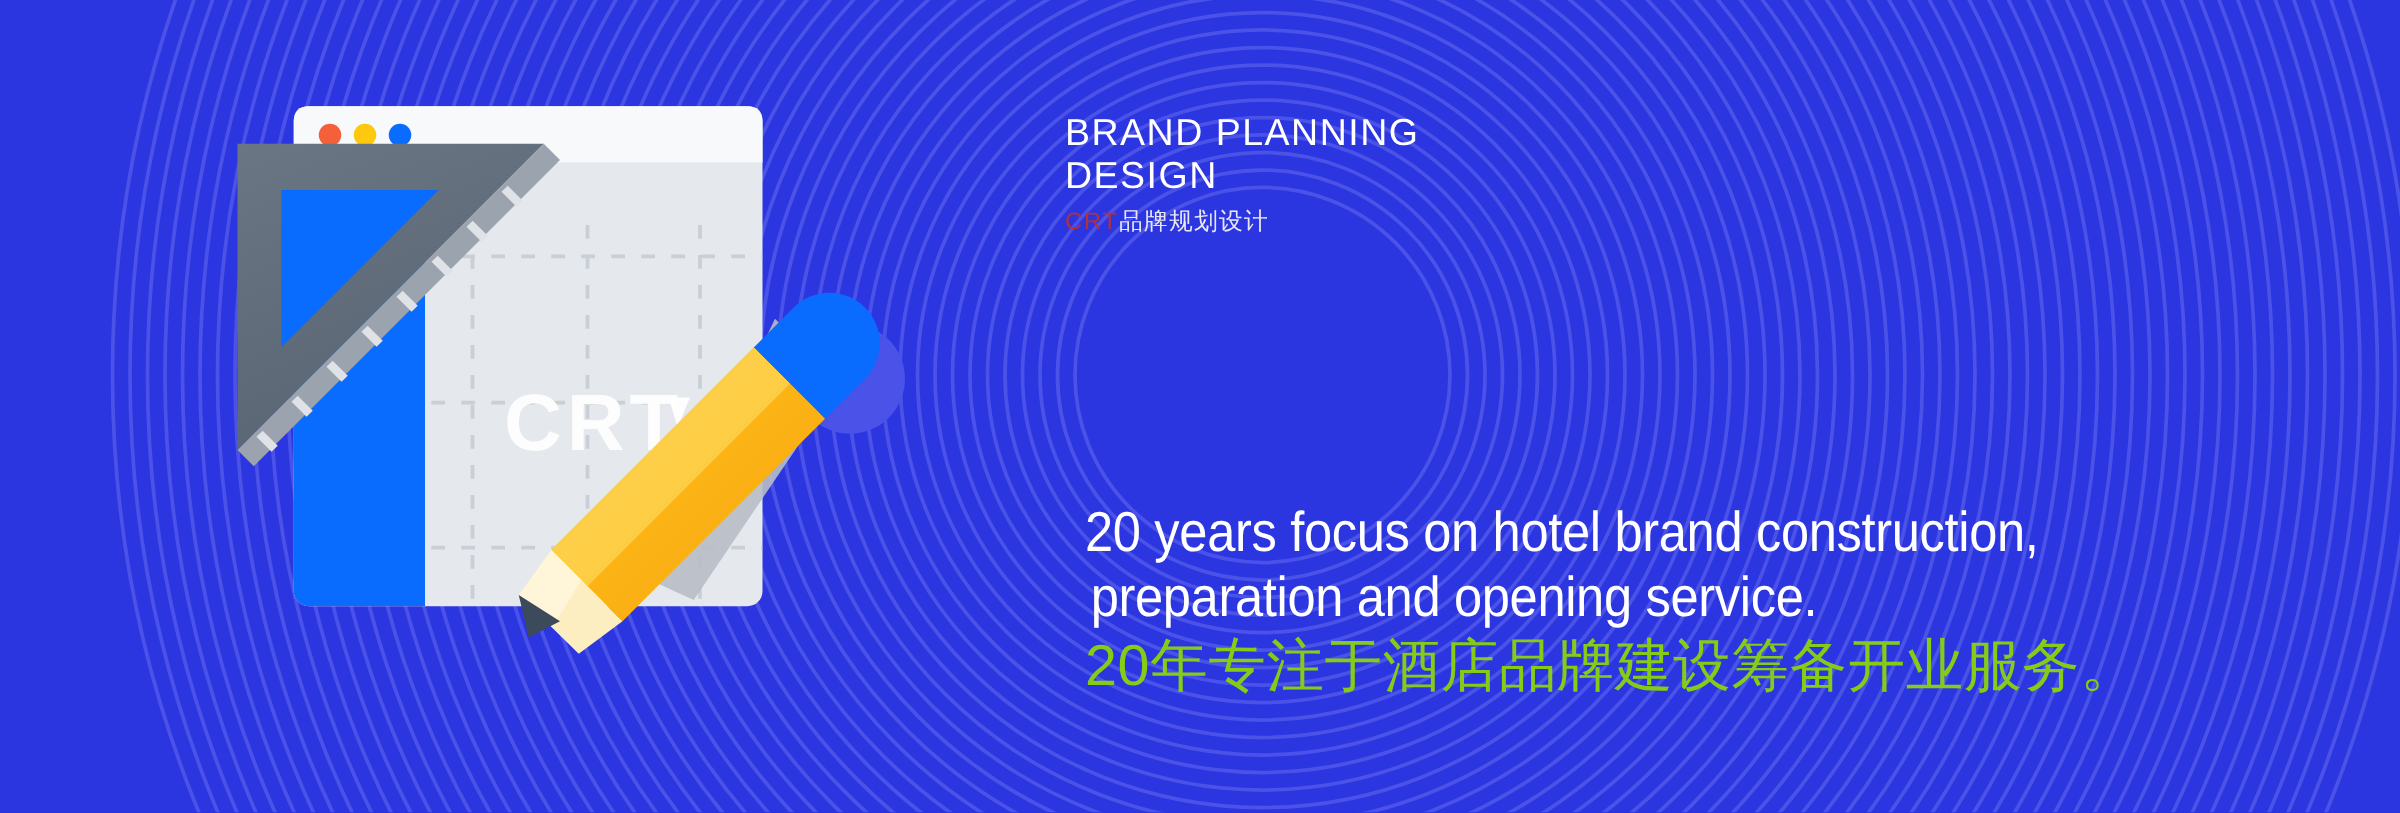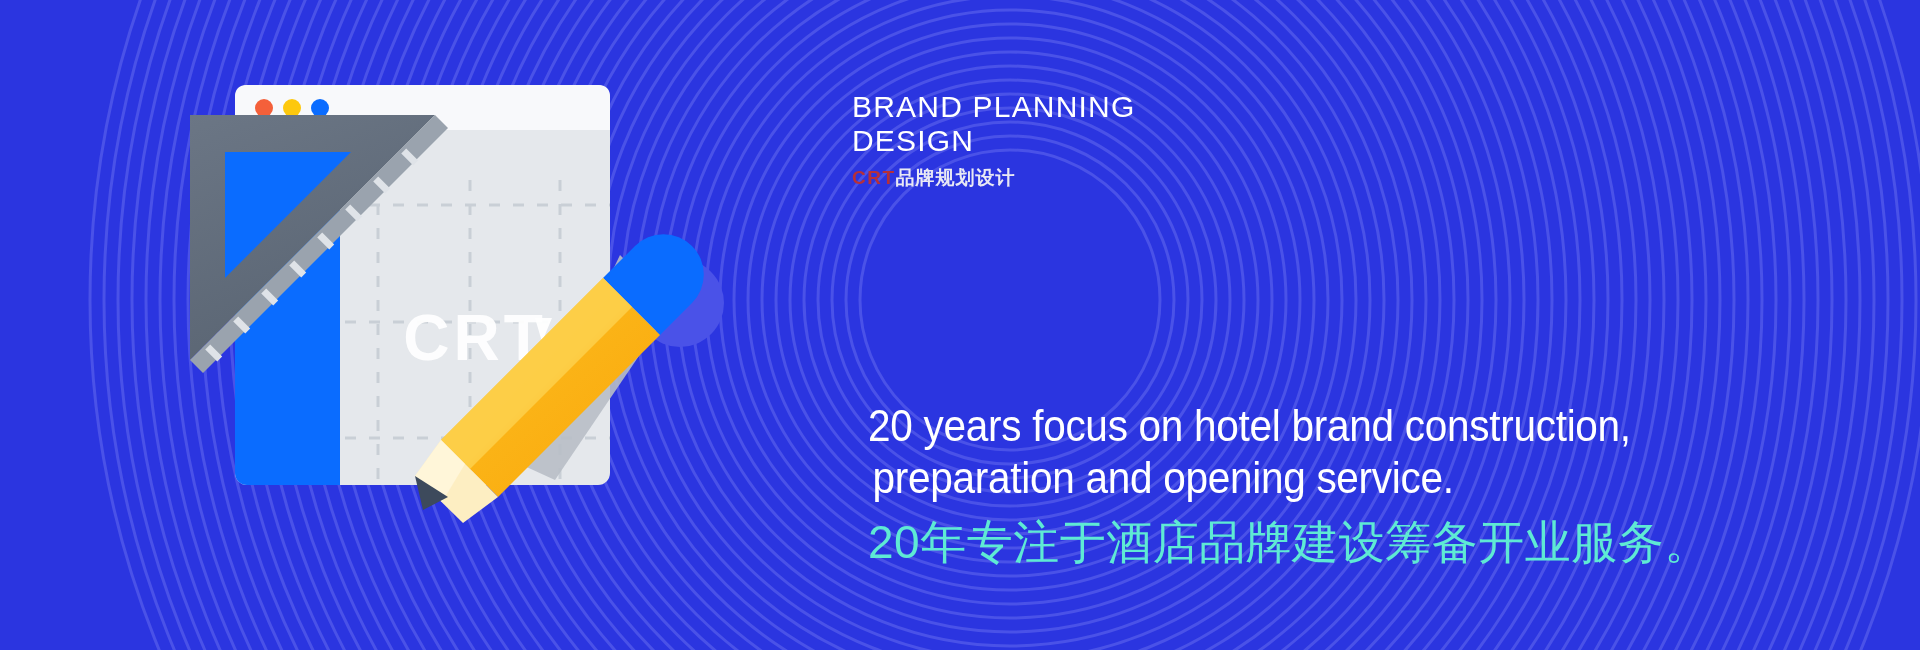--- a/index.html
+++ b/index.html
@@ -51,21 +51,21 @@
     color:#ffffff;
     font-weight:400;
     white-space:pre-line;
   }
   #eyebrow .cn{
     margin-top:8px;
     font-size:19px;
     line-height:24px;
     letter-spacing:1px;
     color:#e8e8f4;
-    font-weight:700;
+    font-weight:400;
   }
   #eyebrow .cn .mark{
     color:#b5303a;
     letter-spacing:1.5px;
   }
 
   #headline{
     position:absolute;
     left:16px; top:400px;
     width:1040px;
@@ -75,24 +75,23 @@
     line-height:52px;
     color:#ffffff;
     font-weight:300;
     letter-spacing:-0.3px;
     transform:scaleX(0.9);
     transform-origin:left center;
     white-space:nowrap;
   }
   #headline .en-line.l2{ padding-left:5px; }
   #headline .cn-line{
-    margin-top:10px;
     font-size:46px;
     line-height:56px;
-    color:#5eead4;
+    color:#84cc16;
     font-weight:400;
     letter-spacing:0.5px;
     white-space:nowrap;
   }
 </style>
 </head>
 <body>
 
 <div id="banner">
 

